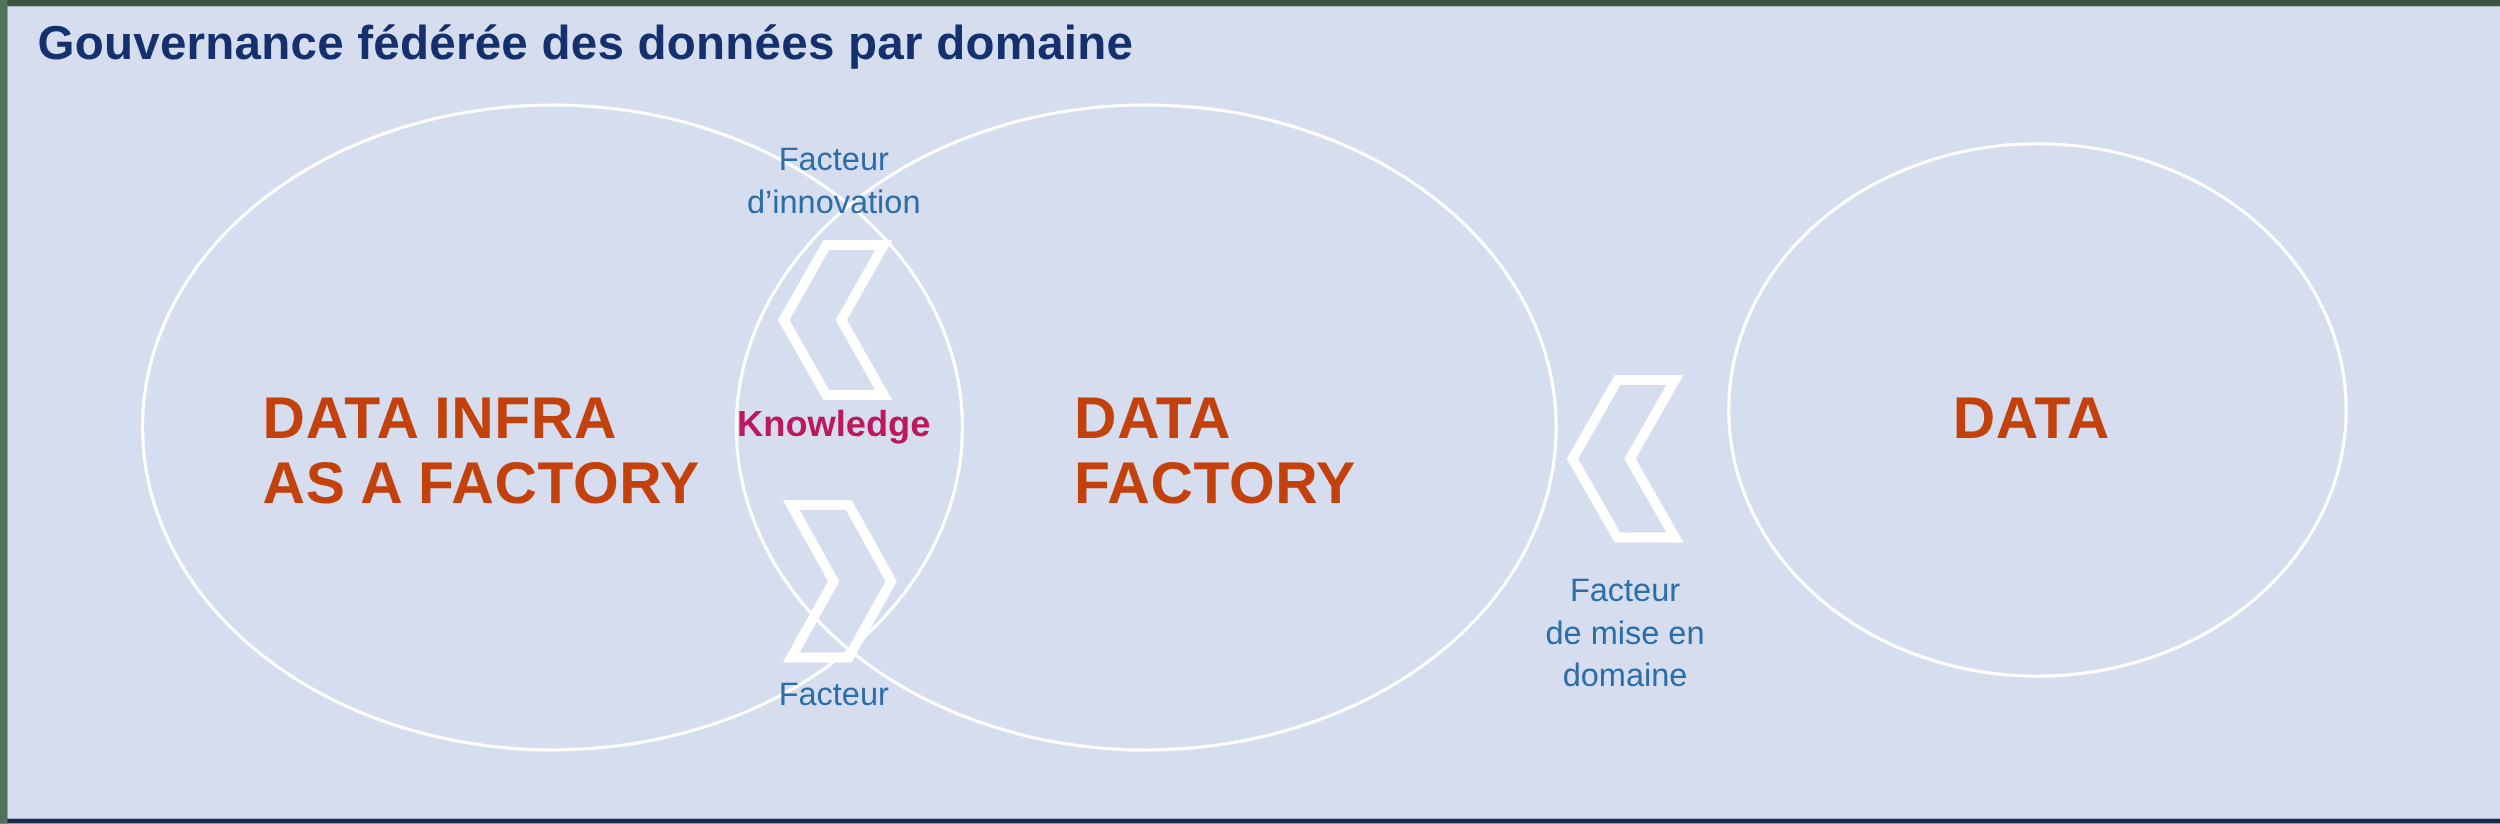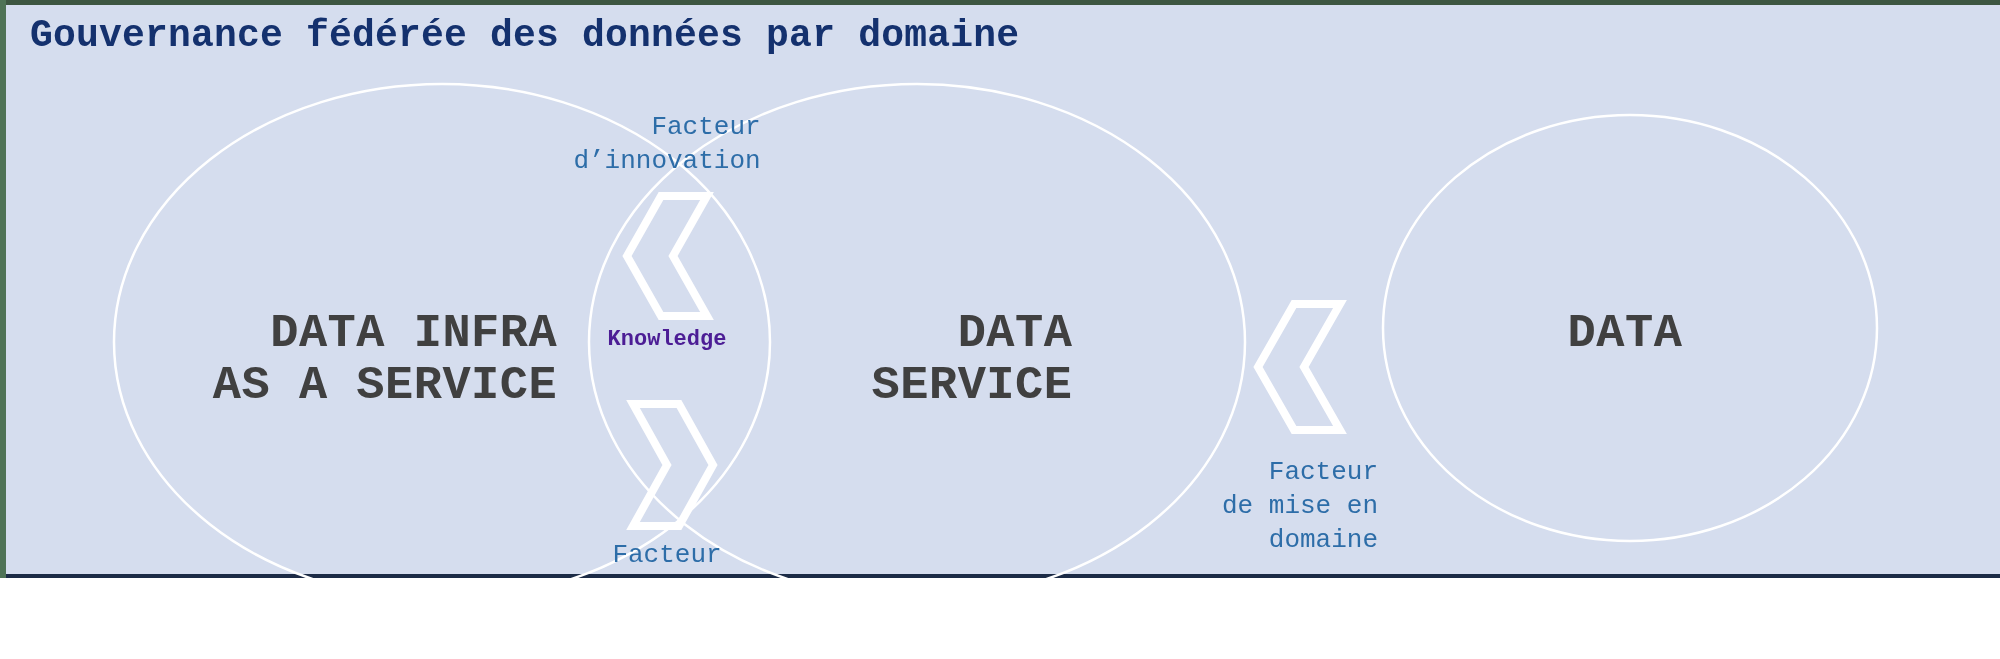--- a/index.html
+++ b/index.html
@@ -1,53 +1,53 @@
 <!DOCTYPE html>
 <html><head>
 <meta charset="utf-8">
 <style>
   html, body { margin: 0; padding: 0; background: #ffffff; }
   #slide {
     position: relative;
     width: 2000px;
-    height: 578px;
+    height: 659px;
     background: #d5ddee;
     overflow: hidden;
-    font-family: Liberation Mono, monospace;
+    font-family: Liberation Sans, sans-serif;
   }
   
   .strip-top    { position:absolute; left:0; top:0; width:2000px; height:5px;  background:#3d5641; }
   .strip-left   { position:absolute; left:0; top:0; width:6px;   height:659px; background:#4f7356; z-index:5; }
   .strip-bottom { position:absolute; left:0; bottom:0; width:2000px; height:4px; background:#1c2b46; }
 
   .title {
     position:absolute; left:30px; top:14px;
     font-size:38px; font-weight:bold; color:#14316e;
     letter-spacing:0.2px; white-space:nowrap;
   }
 
   svg.shapes { position:absolute; left:0; top:0; }
   svg.shapes ellipse { fill:none; stroke:#ffffff; stroke-width:2.5px; }
   svg.shapes polygon { fill:none; stroke:#ffffff; stroke-width:8px; stroke-linejoin:miter; }
 
   .circle-label {
     position:absolute; transform:translateX(-50%);
-    text-align:right; color:#404040;
+    text-align:left; color:#c2410c;
     font-size:47px; font-weight:bold; line-height:52px;
     letter-spacing:0.5px; white-space:nowrap;
   }
   .connector-label {
     position:absolute; transform:translateX(-50%);
-    text-align:right; color:#2d6da8;
+    text-align:center; color:#2d6da8;
     font-size:26px; line-height:34px; white-space:nowrap;
   }
   .knowledge-label {
     position:absolute; transform:translateX(-50%);
-    color:#4c1d95;
-    font-size:22px; line-height:40px; white-space:nowrap;
+    color:#be185d;
+    font-size:29px; line-height:40px; white-space:nowrap;
   }
   .knowledge-label .bold-line { font-weight:bold; }
 </style>
 </head>
 <body>
 
 <div id="slide">
 
   <div class="strip-top"></div>
   <div class="strip-bottom"></div>
@@ -60,26 +60,26 @@
     <ellipse cx="917" cy="342" rx="328" ry="258"></ellipse>
     <ellipse cx="1630" cy="328" rx="247" ry="213"></ellipse>
 
     <polygon points="707,196 661,196 627,256 661,316 707,316 673,256"></polygon>
     <polygon points="633,404 679,404 713,465 679,526 633,526 667,465"></polygon>
     <polygon points="1340,304 1294,304 1258,367 1294,430 1340,430 1304,367"></polygon>
   </svg>
 
   <div class="circle-label" style="left:385px; top:308px;">
     <div>DATA INFRA</div>
-    <div>AS A SERVICE</div>
+    <div>AS A FACTORY</div>
   </div>
 
   <div class="circle-label" style="left:972px; top:308px;">
     <div>DATA</div>
-    <div>SERVICE</div>
+    <div>FACTORY</div>
   </div>
 
   <div class="circle-label" style="left:1625px; top:308px;">
     <div>DATA</div>
   </div>
 
   <div class="connector-label" style="left:667px; top:110px;">
     <div>Facteur</div>
     <div>d’innovation</div>
   </div>

